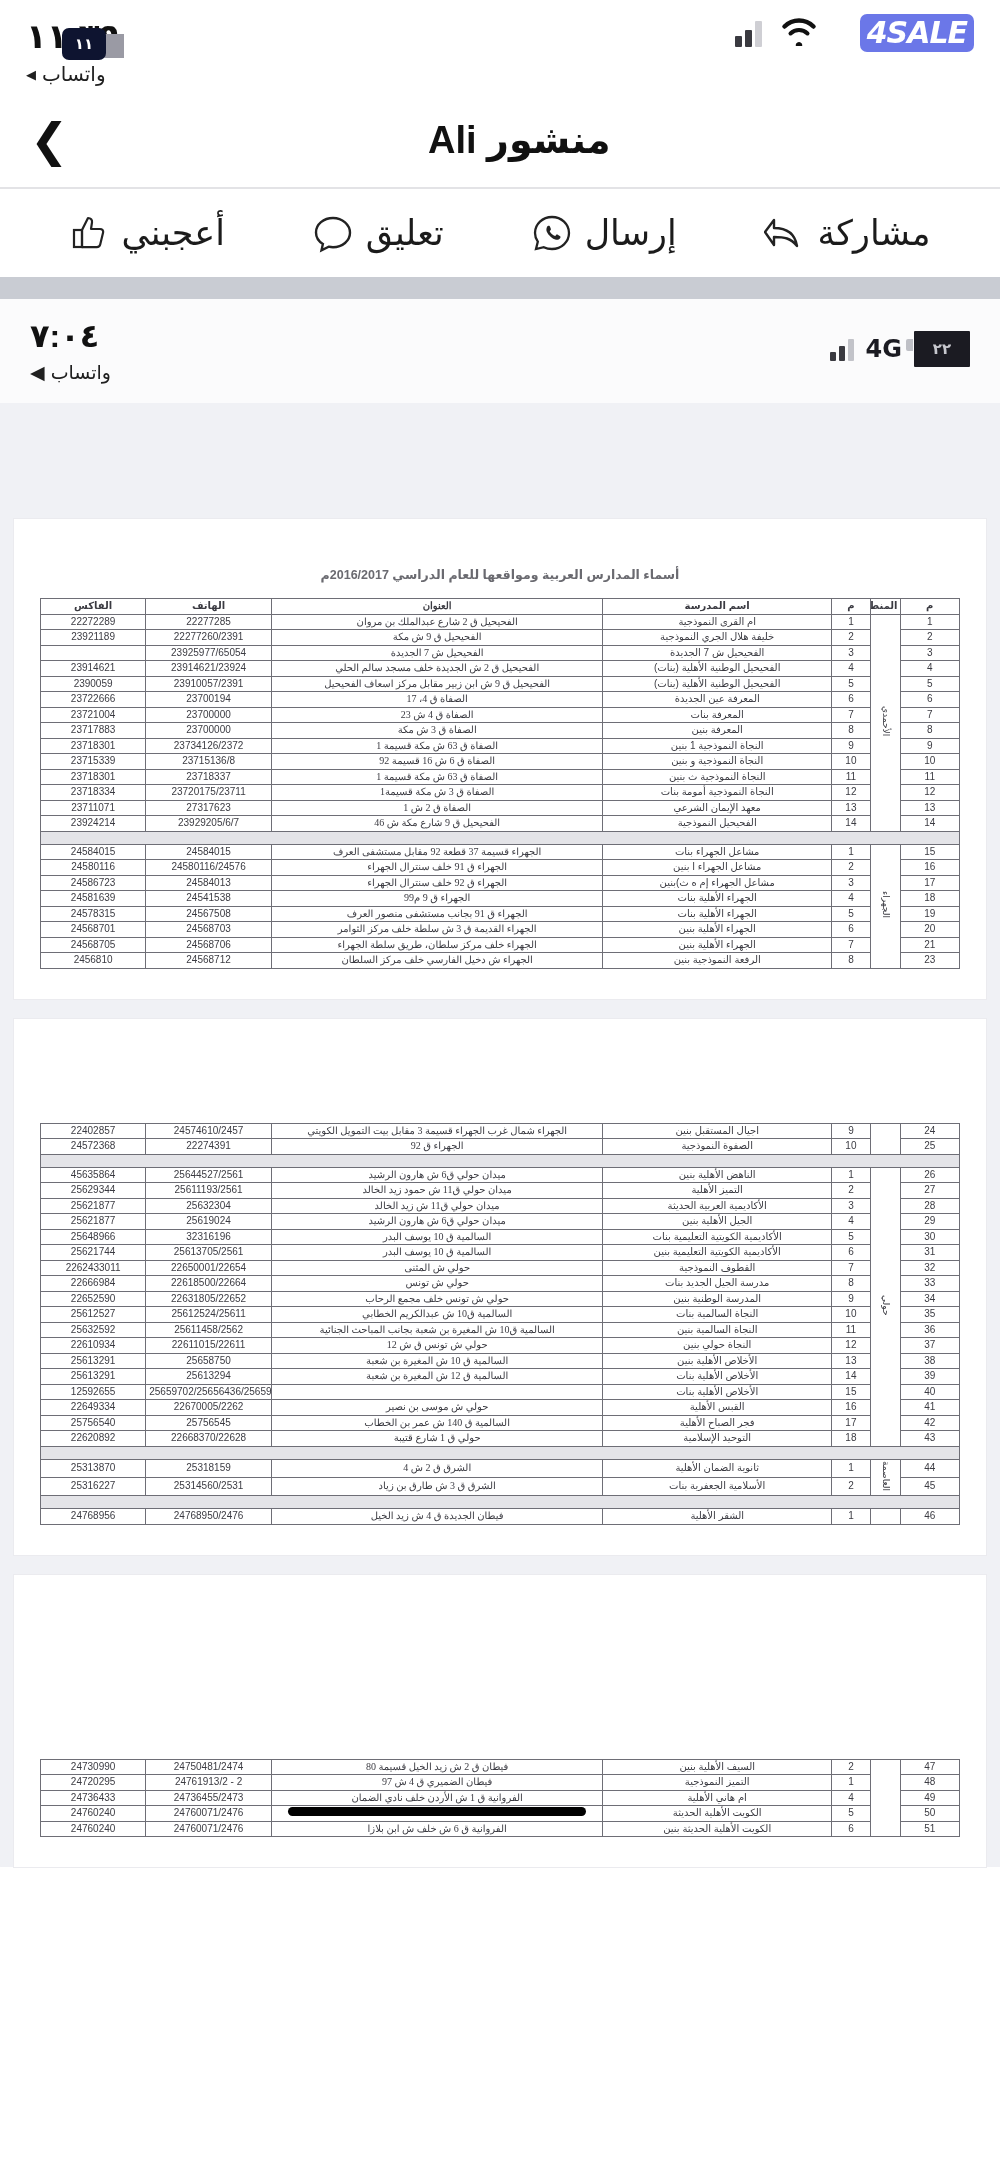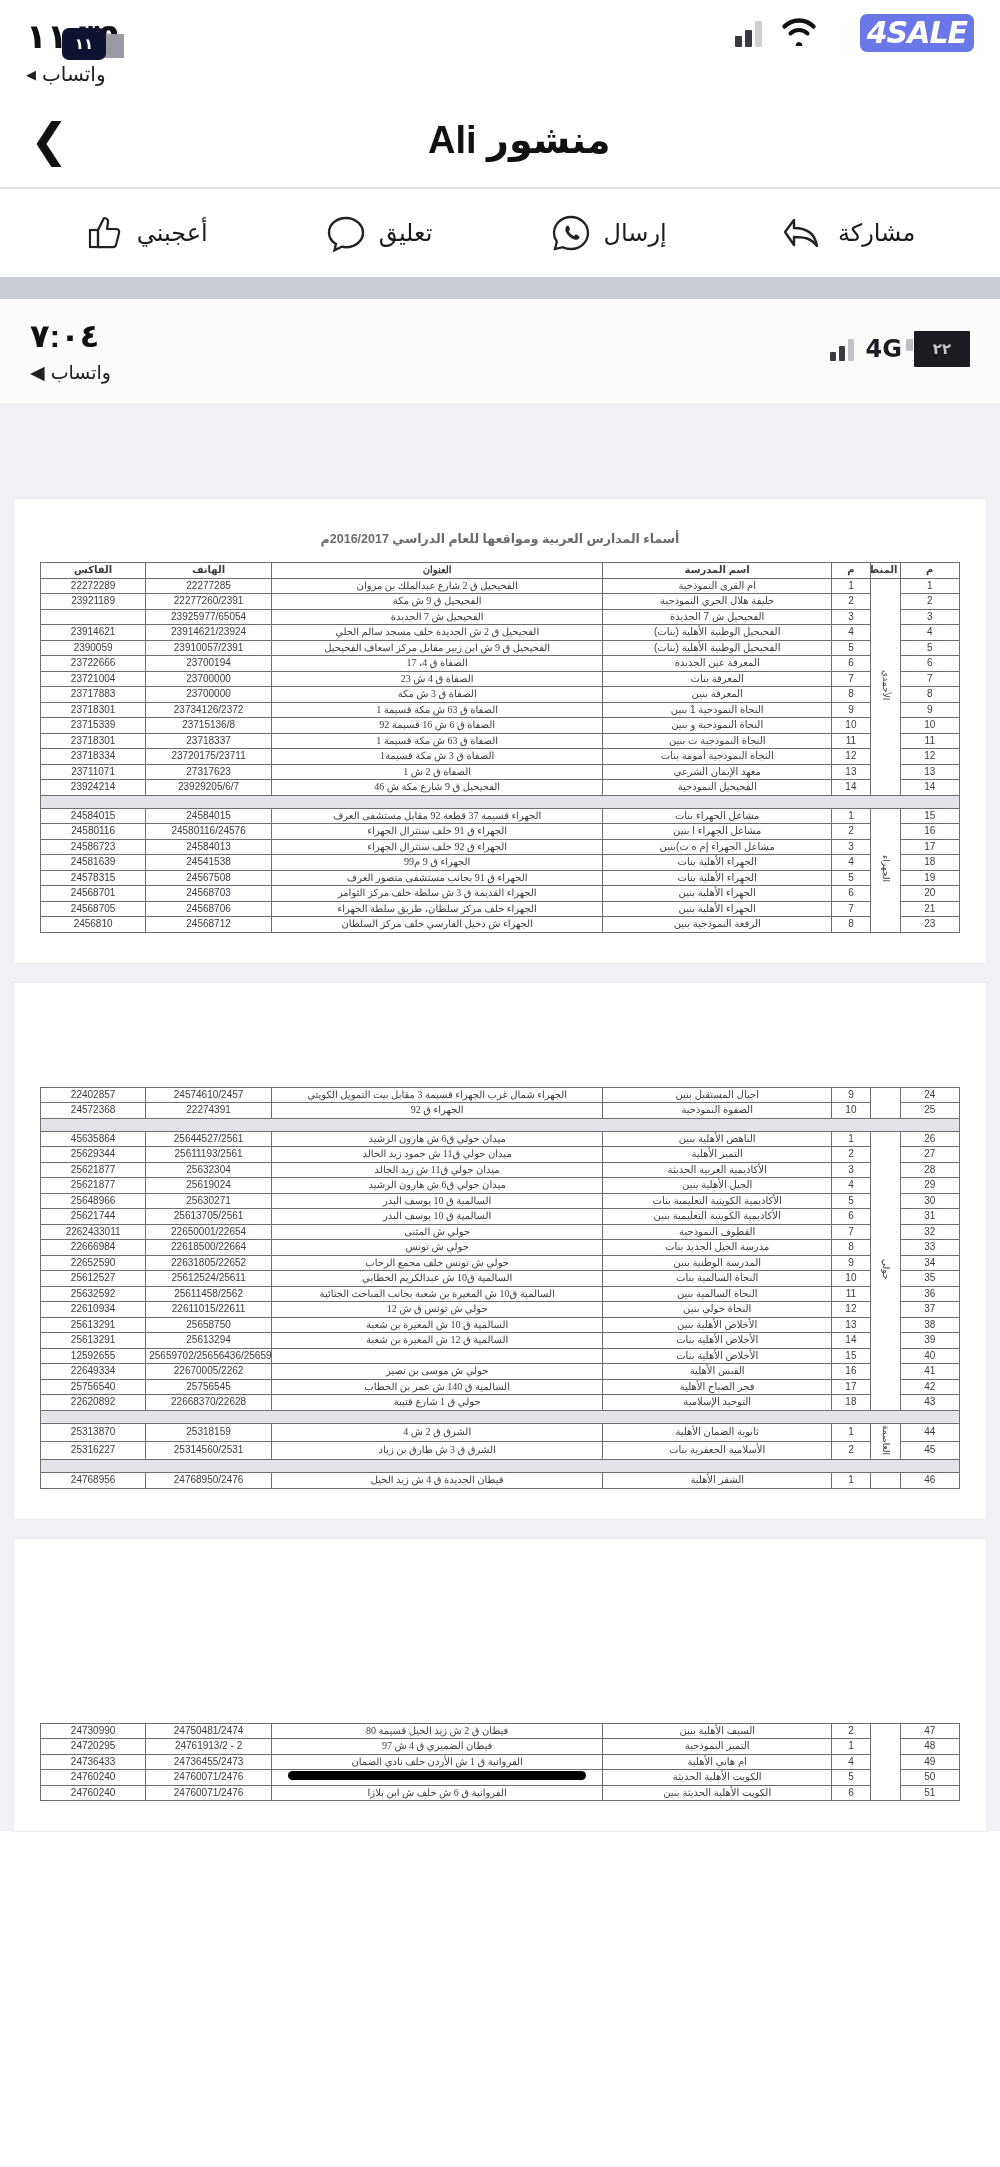--- a/index.html
+++ b/index.html
@@ -57,21 +57,21 @@
   .nav-title { flex:1; text-align:center; font-size:38px; font-weight:bold; color:#111; }
   .nav-chev { font-size:46px; color:#111; line-height:1; font-weight:400; cursor:pointer; }
   .navdiv { height:2px; background:#e3e3e6; }
 
   
   .actionbar {
     height:88px; display:flex; align-items:center; justify-content:space-around;
     padding:0 26px; background:#fff;
   }
   .act { display:flex; align-items:center; gap:12px; cursor:pointer; }
-  .act .lbl { font-size:24px; color:#1b1b1b; }
+  .act .lbl { font-size:35px; color:#1b1b1b; }
   .act svg { display:block; }
 
   
   .band { height:22px; background:#c9ccd3; }
 
   
   .statusbar2 {
     height:104px; background:#fbfbfc; position:relative;
     display:flex; align-items:flex-start; padding:18px 30px 0 30px;
   }
@@ -95,21 +95,21 @@
   .sb2-time { font-size:32px; font-weight:600; color:#111; letter-spacing:1px; }
   .sb2-app { font-size:19px; color:#202020; margin-top:6px; display:flex; align-items:center; justify-content:flex-end; gap:6px; }
 
   
   .docarea { background:#f0f1f5; padding:0 0 0 0; }
   .gapband { height:96px; background:#f0f1f5; }
   .card {
     background:#fff; margin:0 14px 20px 14px; padding:34px 26px 30px 26px;
     box-shadow:0 0 0 1px #ebebef;
   }
-  .card.tall { padding-top:32px; }
+  .card.tall { padding-top:48px;margin-top:20px; }
   .doc-title {
     text-align:center; font-size:12.5px; color:#6a6a70; margin-bottom:16px;
     letter-spacing:0.2px; font-weight:600;
   }
   table.sheet {
     width:100%; border-collapse:collapse; table-layout:fixed;
     font-size:10px; color:#3b3b42; direction:rtl;
   }
   table.sheet th, table.sheet td {
     border:1px solid #6e6e76; padding:1px 3px; line-height:1.25;
@@ -494,21 +494,21 @@
                 <td class="c-name">الجيل الأهلية بنين</td>
                 <td class="c-addr">ميدان حولي ق6 ش هارون الرشيد</td>
                 <td class="c-tel">25619024</td>
                 <td class="c-fax">25621877</td>
               </tr>
               <tr>
                 <td class="c-idx">30</td>
                 <td class="c-no">5</td>
                 <td class="c-name">الأكاديمية الكويتية التعليمية بنات</td>
                 <td class="c-addr">السالمية ق 10 يوسف البدر</td>
-                <td class="c-tel">25630271</td>
+                <td class="c-tel">32316196</td>
                 <td class="c-fax">25648966</td>
               </tr>
               <tr>
                 <td class="c-idx">31</td>
                 <td class="c-no">6</td>
                 <td class="c-name">الأكاديمية الكويتية التعليمية بنين</td>
                 <td class="c-addr">السالمية ق 10 يوسف البدر</td>
                 <td class="c-tel">25613705/2561</td>
                 <td class="c-fax">25621744</td>
               </tr>

